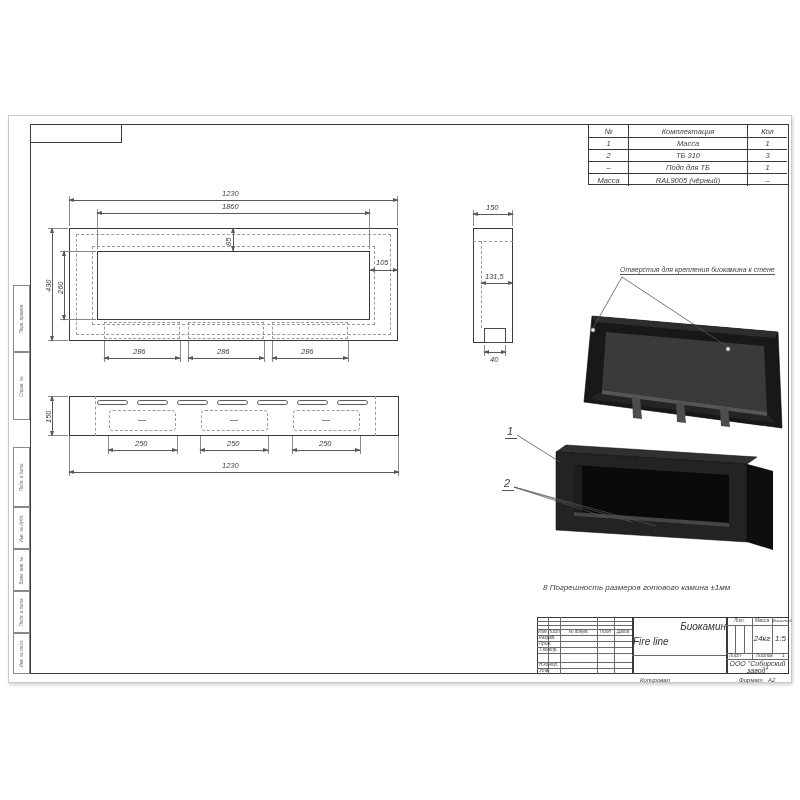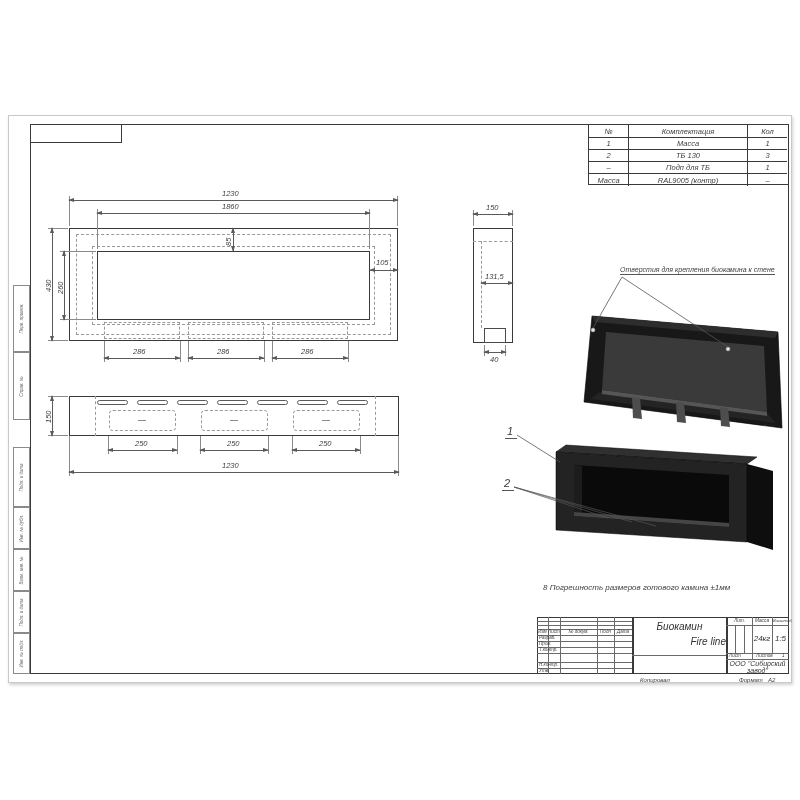--- a/index.html
+++ b/index.html
@@ -69,27 +69,27 @@
     </div>
 
   <div class="abs ktable">
     <div class="hd">№</div>
     <div class="hd">Комплектация</div>
     <div class="hd">Кол</div>
     <div>1</div>
     <div>Масса</div>
     <div>1</div>
     <div>2</div>
-    <div>ТБ 130</div>
+    <div>ТБ 310</div>
     <div>3</div>
     <div>–</div>
     <div>Подп для ТБ</div>
     <div>1</div>
     <div>Масса</div>
-    <div>RAL9005 (контр)</div>
+    <div>RAL9005 (чёрный)</div>
     <div>–</div>
   </div>
 
   <div class="abs sr" style="left:69px;top:228px;width:329px;height:113px;"></div>
   <div class="abs dr" style="left:76px;top:234px;width:315px;height:101px;"></div>
   <div class="abs dr" style="left:92px;top:246px;width:283px;height:79px;"></div>
   <div class="abs sr" style="left:97px;top:251px;width:273px;height:69px;"></div>
   <div class="abs dr" style="left:104px;top:322px;width:76px;height:17px;"></div>
   <div class="abs dr" style="left:188px;top:322px;width:76px;height:17px;"></div>
   <div class="abs dr" style="left:272px;top:322px;width:76px;height:17px;"></div>
@@ -238,22 +238,22 @@
   <div class="abs tbl-label" style="left:537px;top:630px;width:11px;text-align:center;">Изм</div>
   <div class="abs tbl-label" style="left:548px;top:630px;width:12px;text-align:center;">Лист</div>
   <div class="abs tbl-label" style="left:560px;top:630px;width:37px;text-align:center;">№ докум.</div>
   <div class="abs tbl-label" style="left:597px;top:630px;width:17px;text-align:center;">Подп</div>
   <div class="abs tbl-label" style="left:614px;top:630px;width:18px;text-align:center;">Дата</div>
   <div class="abs tbl-label" style="left:539px;top:636px;">Разраб.</div>
   <div class="abs tbl-label" style="left:539px;top:642px;">Пров.</div>
   <div class="abs tbl-label" style="left:539px;top:648px;">Т.контр.</div>
   <div class="abs tbl-label" style="left:539px;top:663px;">Н.контр.</div>
   <div class="abs tbl-label" style="left:539px;top:669px;">Утв.</div>
-  <div class="abs tbl-big" style="left:633px;top:621px;width:93px;text-align:center;font-size:10px;">Биокамин</div>
-  <div class="abs tbl-big" style="left:633px;top:636px;width:93px;text-align:right;font-size:10px;padding-left:48px;">Fire line</div>
+  <div class="abs tbl-big" style="left:633px;top:621px;width:93px;text-align:right;font-size:10px;">Биокамин</div>
+  <div class="abs tbl-big" style="left:633px;top:636px;width:93px;text-align:left;font-size:10px;">Fire line</div>
   <div class="abs tbl-label" style="left:727px;top:619px;width:25px;text-align:center;font-size:4.8px;">Лит.</div>
   <div class="abs tbl-label" style="left:752px;top:619px;width:20px;text-align:center;font-size:4.8px;">Масса</div>
   <div class="abs tbl-label" style="left:772px;top:619px;width:17px;text-align:center;font-size:4.2px;">Масштаб</div>
   <div class="abs tbl-big" style="left:752px;top:634px;width:20px;text-align:center;font-size:8px;">24кг</div>
   <div class="abs tbl-big" style="left:772px;top:634px;width:17px;text-align:center;font-size:8px;">1:5</div>
   <div class="abs tbl-label" style="left:729px;top:654px;">Лист</div>
   <div class="abs tbl-label" style="left:756px;top:654px;">Листов</div>
   <div class="abs tbl-label" style="left:782px;top:654px;">1</div>
   <div class="abs tbl-big" style="left:727px;top:660px;width:61px;text-align:center;font-size:7px;">ООО "Сибирский</div>
   <div class="abs tbl-big" style="left:727px;top:667px;width:61px;text-align:center;font-size:7px;">завод"</div>

